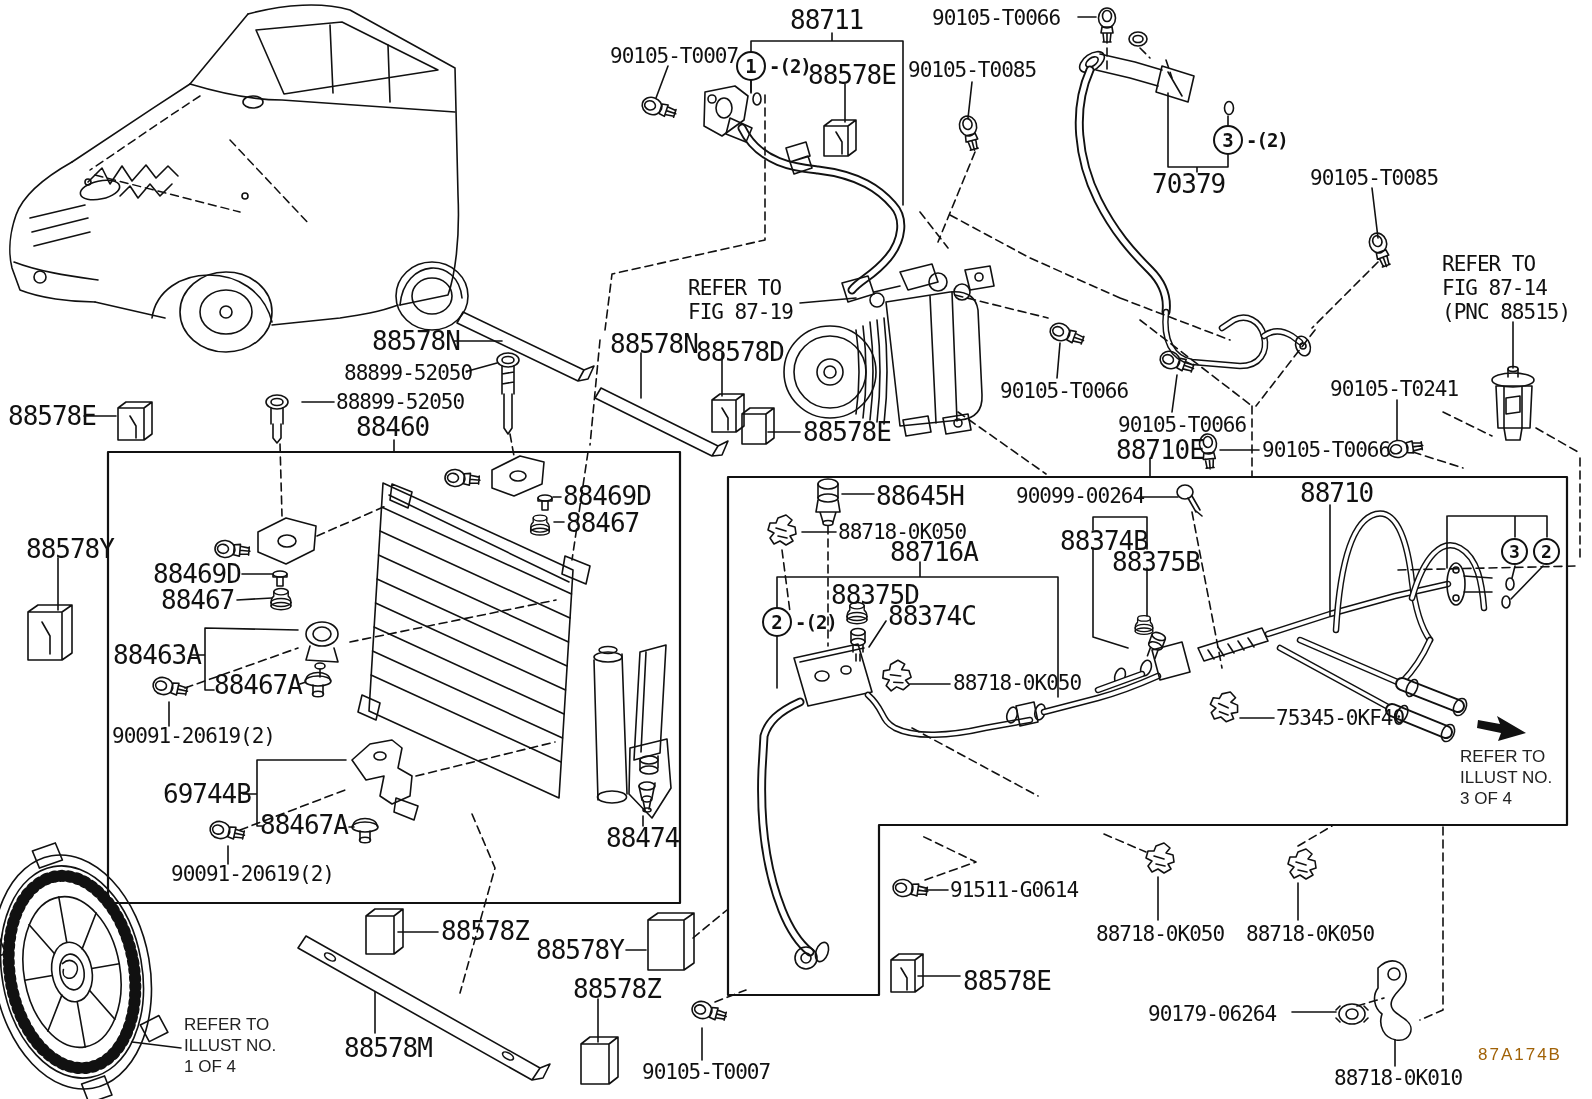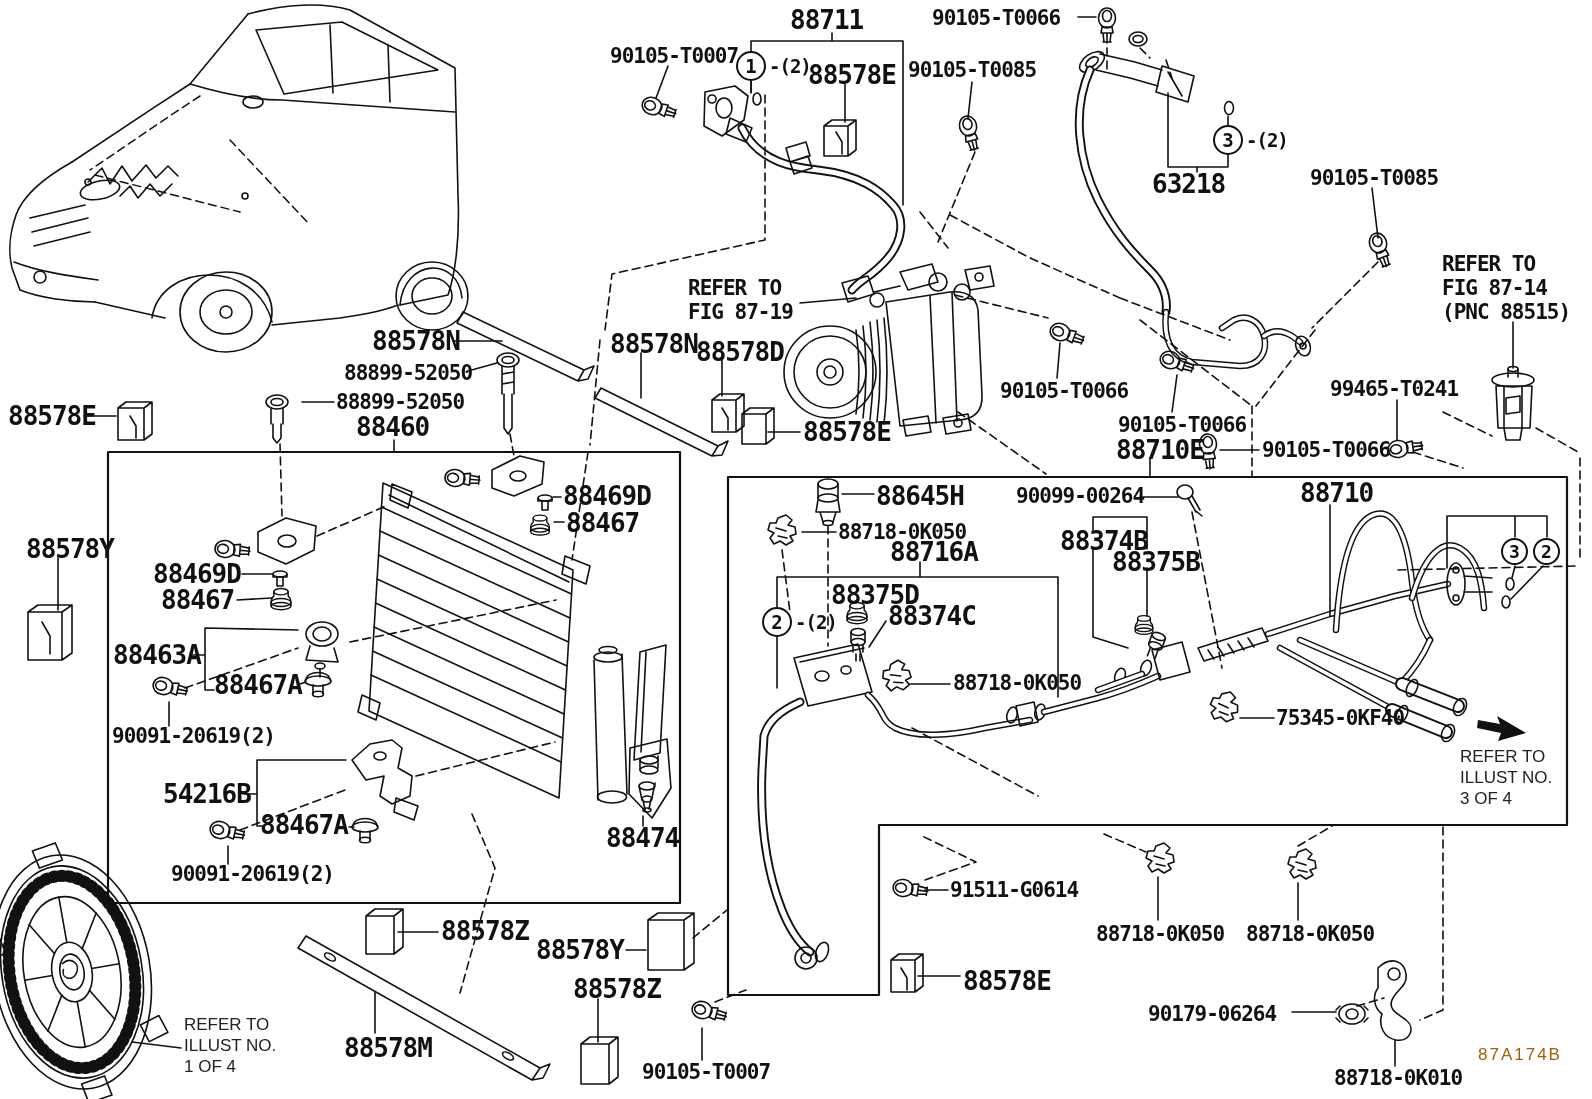--- a/index.html
+++ b/index.html
@@ -8,21 +8,21 @@
   #art{position:absolute;left:0;top:0;}
   #art *{stroke:#111;fill:none;stroke-width:1.6;stroke-linecap:round;stroke-linejoin:round;}
   #art .w2{stroke-width:2.2;}
   #art .ld{stroke-width:1.9;}
   #art .dash{stroke-dasharray:8 5;stroke-width:1.5;}
   #art .to{stroke-width:9;}  #art .ti{stroke:#fff;stroke-width:5.2;}
   #art .po{stroke-width:6.5;} #art .pi{stroke:#fff;stroke-width:3.6;}
   #art .thk{stroke-width:14;} #art .thki{stroke:#fff;stroke-width:10;}
   #art .slat{stroke-width:12;stroke-dasharray:2.5 5.5;}
   #art .fill{fill:#111;stroke:none;}
-  .lbl{position:absolute;font-weight:700;white-space:pre-line;letter-spacing:-1px;line-height:1.15;}
+  .lbl{position:absolute;font-weight:400;white-space:pre-line;letter-spacing:-1px;line-height:1.15;}
   .sm{font-size:21px;}
   .big{font-size:26px;}
   .note{font-family:"Liberation Sans",sans-serif;font-weight:400;font-size:17px;line-height:21px;
         letter-spacing:0;color:#222;}
   .code{font-family:"Liberation Sans",sans-serif;font-weight:400;font-size:17px;letter-spacing:2px;color:#a16207;}
   .circ{position:absolute;border:2.5px solid #111;border-radius:50%;display:flex;align-items:center;
         justify-content:center;font-weight:700;font-size:19px;background:#fff;box-sizing:border-box;}
   .c30{width:30px;height:30px;}
   .c27{width:27px;height:27px;font-size:18px;}
   .sfx{position:absolute;font-weight:700;font-size:19px;letter-spacing:-1px;}
@@ -422,45 +422,45 @@
     <path d="M1443,827 L1443,1010 L1420,1020 M1357,1006 L1384,998"></path>
     <path d="M715,1002 L746,990"></path>
   </g>
 </svg>
 
 <span class="lbl sm" style="left:610px;top:44px">90105-T0007</span>
 <span class="lbl big" style="left:790px;top:6px">88711</span>
 <span class="lbl big" style="left:808px;top:61px">88578E</span>
 <span class="lbl sm" style="left:932px;top:6px">90105-T0066</span>
 <span class="lbl sm" style="left:908px;top:58px">90105-T0085</span>
-<span class="lbl big" style="left:1152px;top:170px">63218</span>
+<span class="lbl big" style="left:1152px;top:170px">70379</span>
 <span class="lbl sm" style="left:1310px;top:166px">90105-T0085</span>
 <span class="lbl sm" style="left:1442px;top:252px">REFER TO
 FIG 87-14
 (PNC 88515)</span>
-<span class="lbl sm" style="left:1330px;top:377px">99465-T0241</span>
+<span class="lbl sm" style="left:1330px;top:377px">90105-T0241</span>
 <span class="lbl sm" style="left:688px;top:276px">REFER TO
 FIG 87-19</span>
 <span class="lbl big" style="left:372px;top:327px">88578N</span>
 <span class="lbl sm" style="left:344px;top:361px">88899-52050</span>
 <span class="lbl sm" style="left:336px;top:390px">88899-52050</span>
 <span class="lbl big" style="left:356px;top:413px">88460</span>
 <span class="lbl big" style="left:610px;top:330px">88578N</span>
 <span class="lbl big" style="left:696px;top:338px">88578D</span>
 <span class="lbl big" style="left:803px;top:418px">88578E</span>
 <span class="lbl big" style="left:8px;top:402px">88578E</span>
 <span class="lbl big" style="left:26px;top:535px">88578Y</span>
 <span class="lbl big" style="left:563px;top:482px">88469D</span>
 <span class="lbl big" style="left:566px;top:509px">88467</span>
 <span class="lbl big" style="left:153px;top:560px">88469D</span>
 <span class="lbl big" style="left:161px;top:586px">88467</span>
 <span class="lbl big" style="left:113px;top:641px">88463A</span>
 <span class="lbl big" style="left:214px;top:671px">88467A</span>
 <span class="lbl sm" style="left:112px;top:724px">90091-20619(2)</span>
-<span class="lbl big" style="left:163px;top:780px">54216B</span>
+<span class="lbl big" style="left:163px;top:780px">69744B</span>
 <span class="lbl big" style="left:260px;top:811px">88467A</span>
 <span class="lbl sm" style="left:171px;top:862px">90091-20619(2)</span>
 <span class="lbl big" style="left:606px;top:824px">88474</span>
 <span class="lbl big" style="left:441px;top:917px">88578Z</span>
 <span class="lbl big" style="left:536px;top:936px">88578Y</span>
 <span class="lbl big" style="left:573px;top:975px">88578Z</span>
 <span class="lbl big" style="left:344px;top:1034px">88578M</span>
 <span class="lbl sm" style="left:642px;top:1060px">90105-T0007</span>
 <span class="lbl note" style="left:184px;top:1014px">REFER TO
 ILLUST NO.

